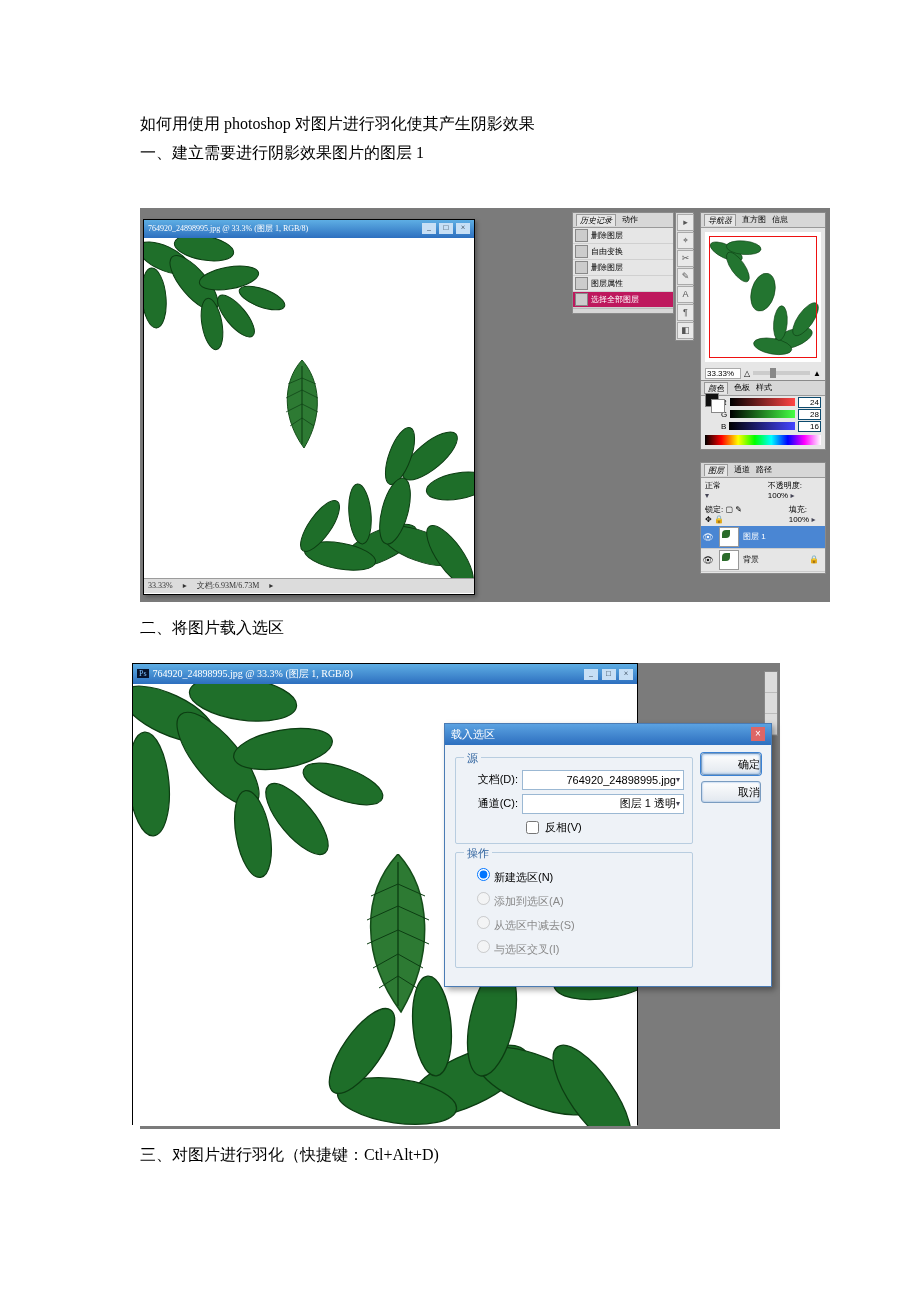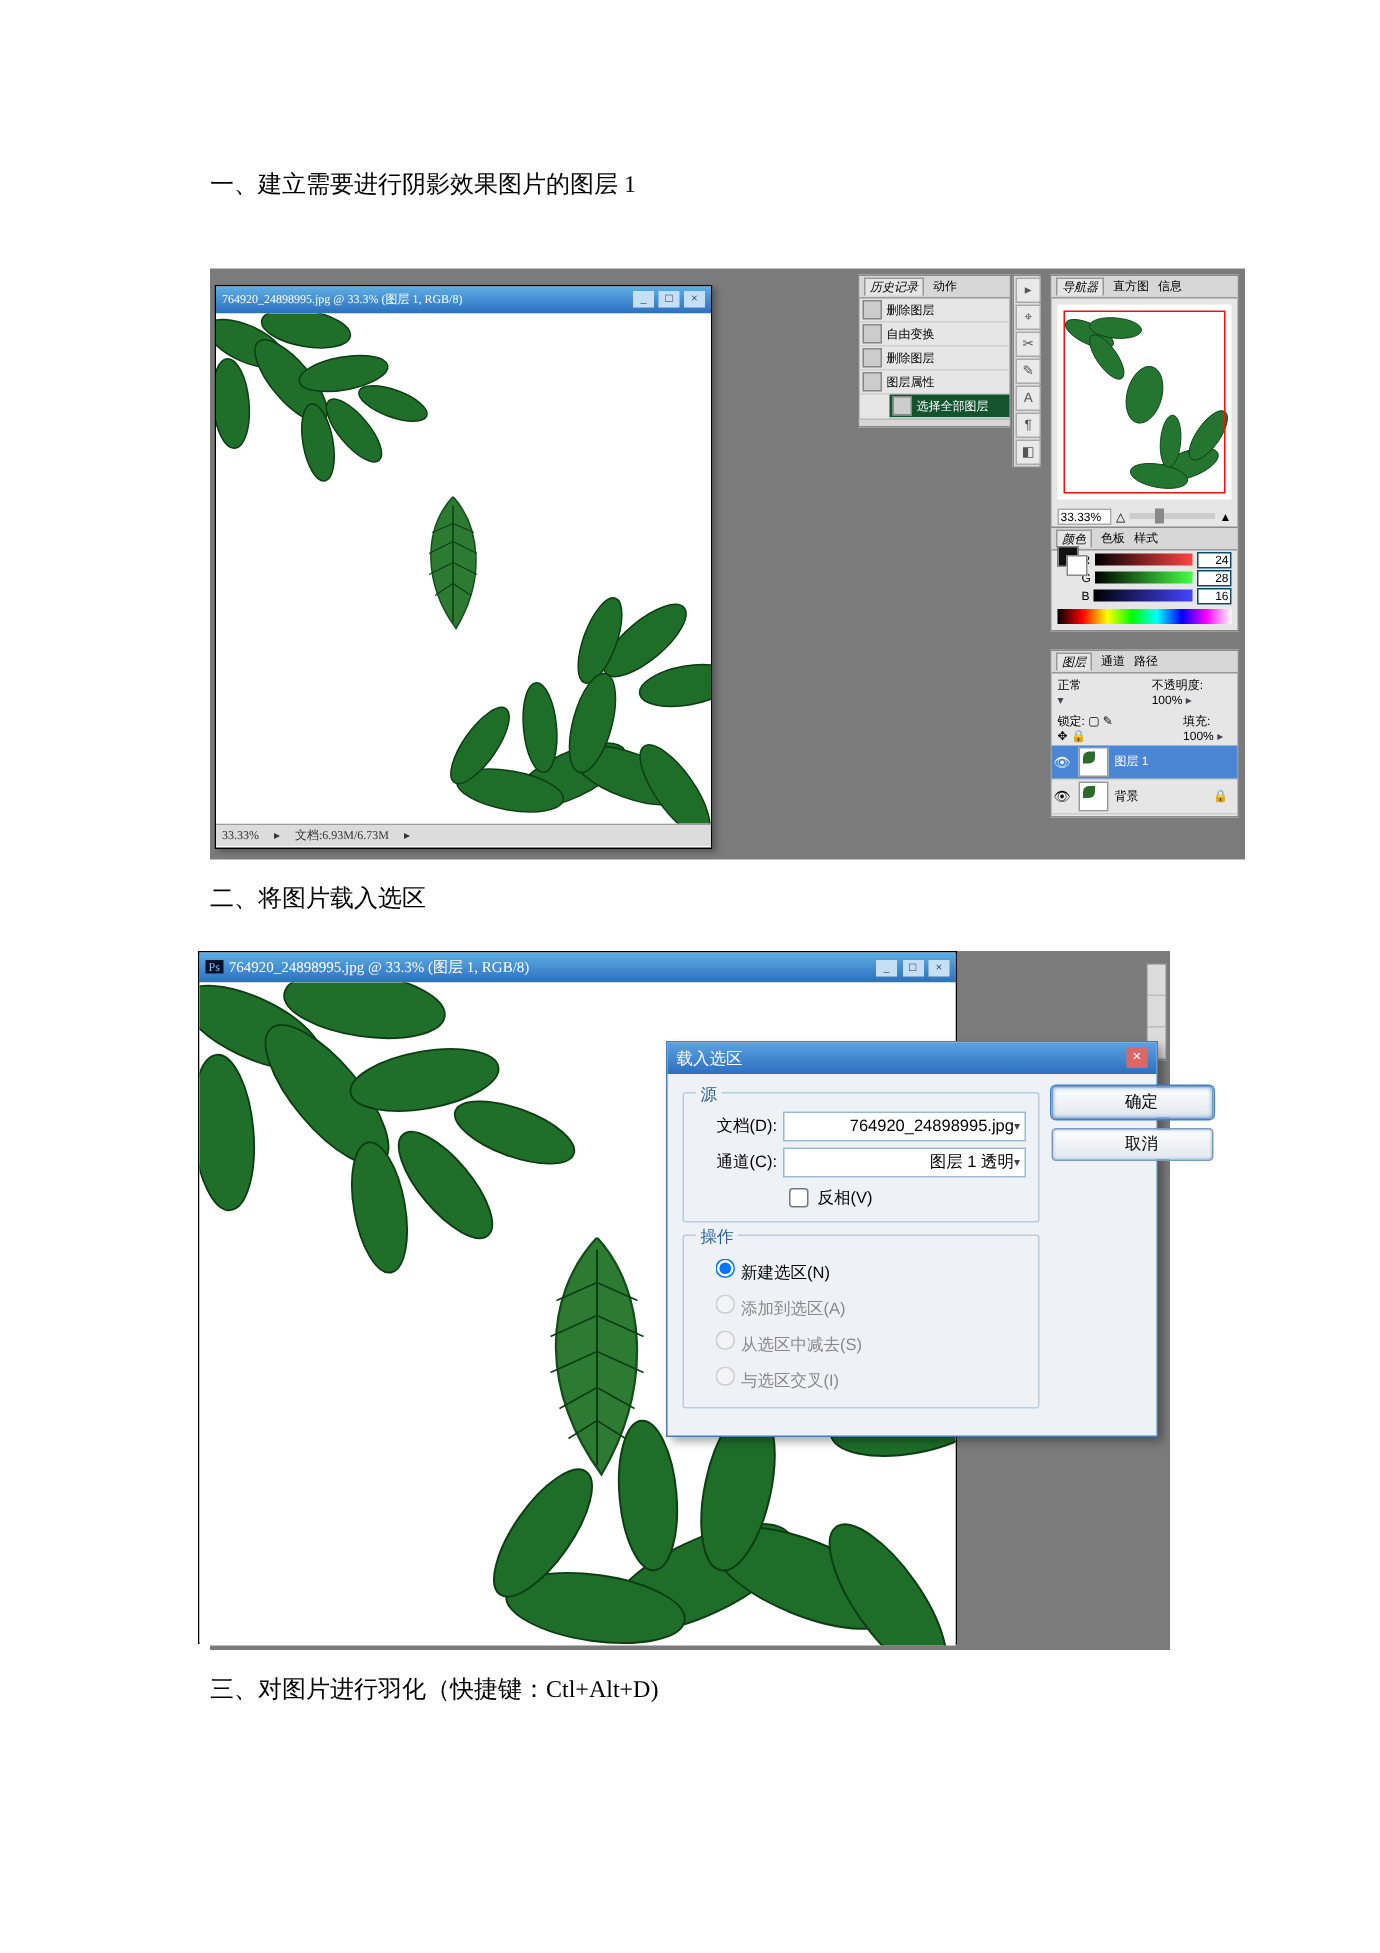--- a/index.html
+++ b/index.html
@@ -64,21 +64,21 @@
     position:absolute; right:3px; top:4px; width:255px;
     font-family: "SimSun", sans-serif;
   }
   .panel-history {
     background:#e6e6e6; border:1px solid #8a8a8a; width:100px;
     font-size:8px; position:absolute; left:0; top:0;
   }
   .panel-tabrow { background:#d7d7d7; border-bottom:1px solid #999; padding:1px 3px; display:flex; gap:6px;}
   .panel-tabrow .tab.active { background:#e6e6e6; padding:0 3px; border:1px solid #999; border-bottom:none;font-style:italic;}
   .hist-row { display:flex; align-items:center; padding:1px 2px; border-bottom:1px solid #d0d0d0; gap:3px;}
-  .hist-row.sel { background:#14532d; color:#fff;margin-left:20px; }
+  .hist-row.sel { background:#be185d; color:#fff; }
   .hist-ico { width:11px; height:11px; background:#ccc; border:1px solid #888; flex:0 0 auto;}
   .toolstrip {
     position:absolute; left:103px; top:0; width:17px;
     background:#dcdcdc; border:1px solid #888;
   }
   .toolstrip div {
     width:15px; height:15px; margin:1px; background:#e9e9e9;
     border:1px solid #aaa; font-size:9px; text-align:center; line-height:15px; color:#555;
   }
   .panel-nav {
@@ -152,32 +152,32 @@
   }
   .chk { display:flex; align-items:center; gap:3px; margin-left:58px;}
   .radio-col label { display:block; margin:4px 0 4px 8px; color:#888;}
   .radio-col label.enabled { color:#000;}
   .radio-col input { margin-right:4px;}
   .dlg-btns { position:absolute; right:10px; top:8px; width:60px;}
   .win-btn {
     display:block; width:58px; height:20px; margin-bottom:6px;
     background:linear-gradient(#fdfdfd,#e2e8ef);
     border:1px solid #7a9cc0; border-radius:3px;
-    font-size:11px; text-align:left; line-height:20px;
+    font-size:11px; text-align:right; line-height:20px;
     box-shadow:0 0 2px #6fa3e0 inset;
-    padding-left:48px;
   }
   .win-btn.primary { box-shadow:0 0 0 1px #3b82d4, 0 0 3px #6fa3e0 inset;}
   .para { margin: 10px 0 24px 0; }
   .arrow { font-size:8px; color:#445;}
 </style>
 </head>
 <body>
 
 <div class="doc-text">
+  <div>如何用使用 photoshop 对图片进行羽化使其产生阴影效果</div>
   <div>一、建立需要进行阴影效果图片的图层 1</div>
 </div>
 
 <div class="figure">
   <div class="ps-window">
 
     <div class="docwin">
       <div class="titlebar">
         <span>764920_24898995.jpg @ 33.3% (图层 1, RGB/8)</span>
         <span class="sysbtns">

